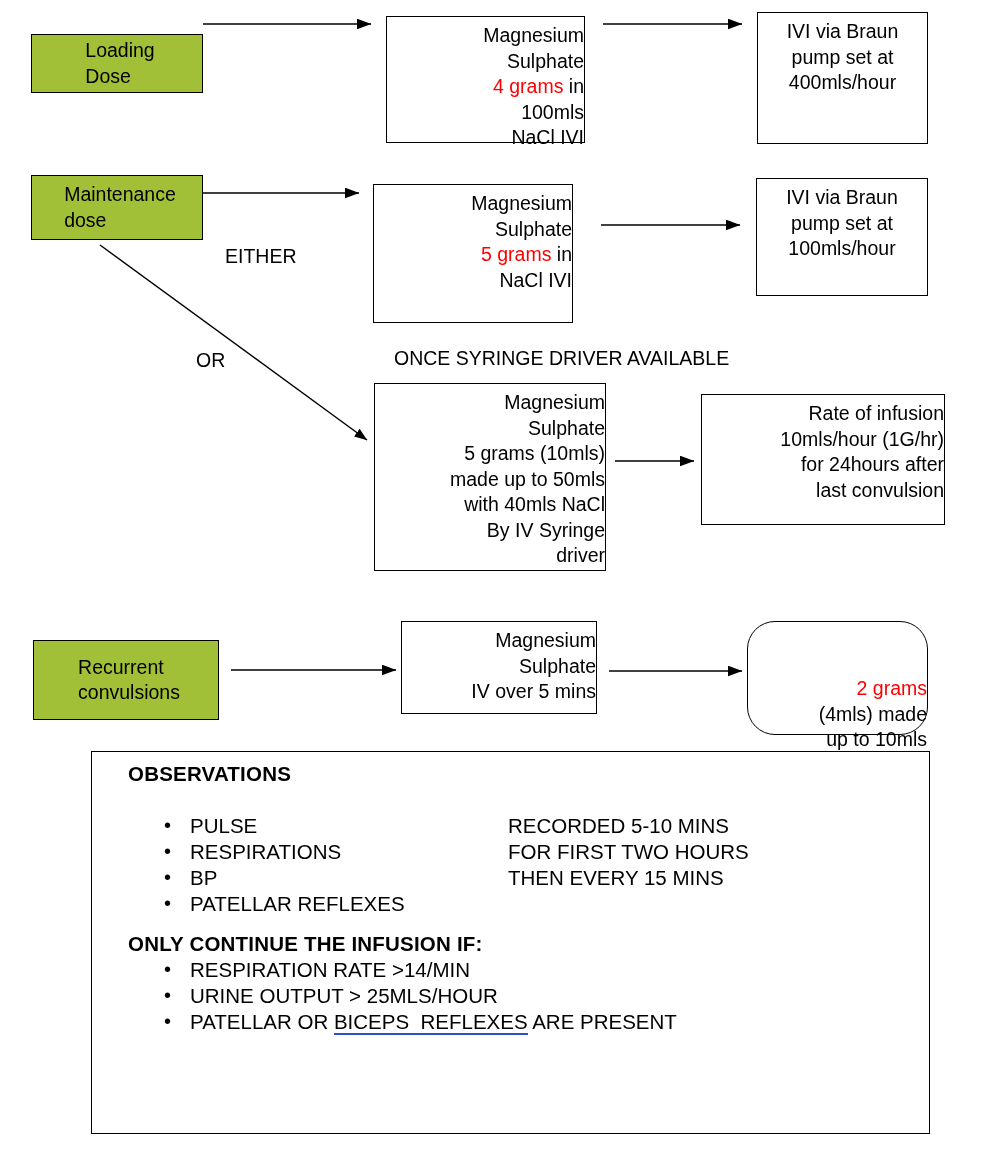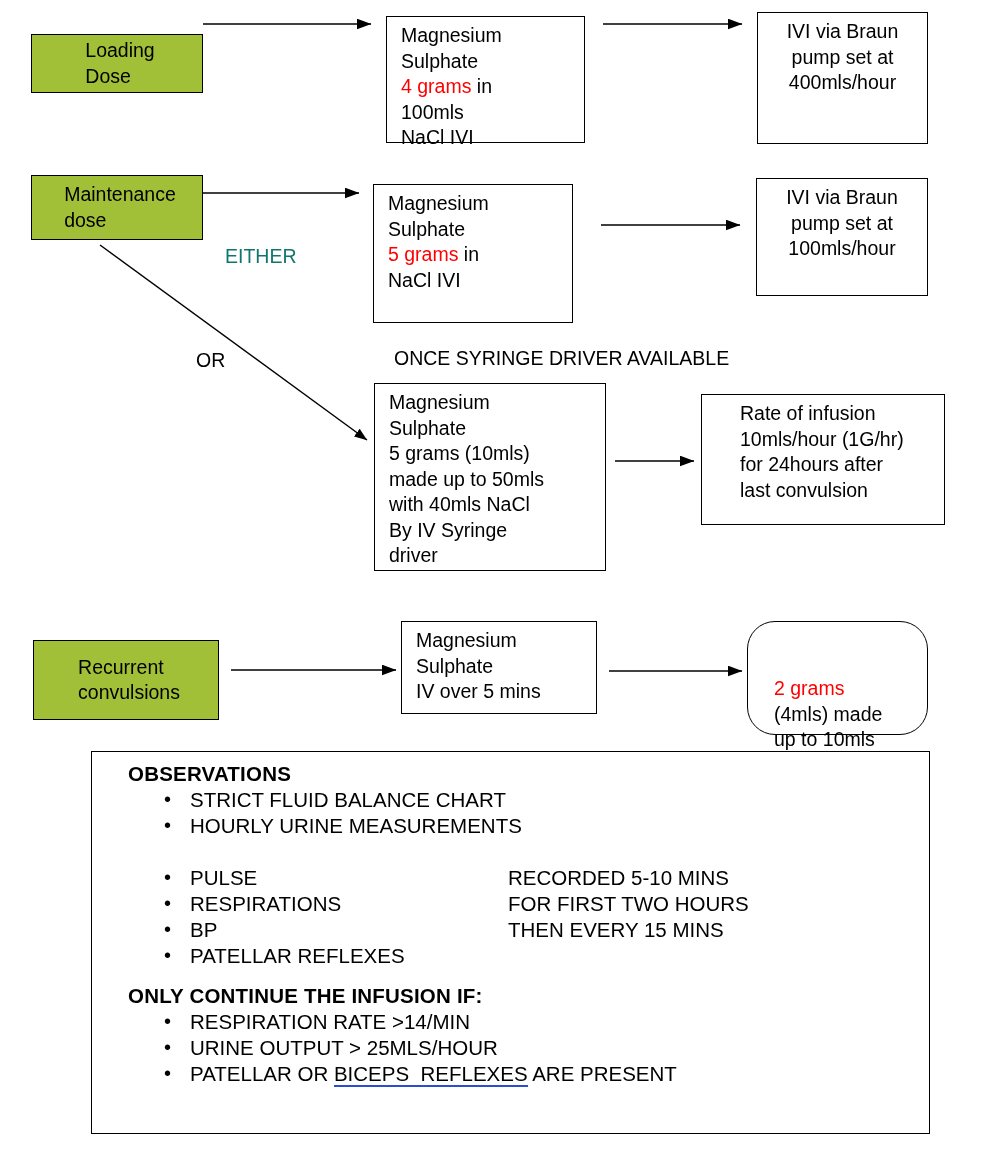--- a/index.html
+++ b/index.html
@@ -39,35 +39,36 @@
     padding-left: 6px;
     text-align: left;
   }
   .node-box {
     background: #ffffff;
     border: 1.5px solid #000000;
     padding: 6px 0 0 0;
   }
   .node-box .lines {
     padding-left: 14px;
+    text-align: right;
   }
   .node-box.center .lines {
     padding-left: 0;
     text-align: center;
   }
   .ln { display: block; white-space: pre; }
   .red { color: #FF0000; margin-top: 48px; }
 
   .free-label {
     position: absolute;
     font-size: 19.5px;
     line-height: 24px;
     white-space: pre;
   }
-  .free-label.red { color: #0f766e; }
+  .free-label.red { color: #000000; }
 
   svg.arrows {
     position: absolute;
     left: 0; top: 0;
     width: 1008px;
     height: 1160px;
     pointer-events: none;
   }
 
   
@@ -247,24 +248,20 @@
       <span class="ln">(4mls) made</span>
       <span class="ln">up to 10mls</span>
       <span class="ln">with NaCl</span>
     </div>
   </div>
 
   <div class="obs-panel" style="left:91px; top:751px; width:839px; height:383px;">
     <div class="obs-inner">
       <span class="obs-head">OBSERVATIONS</span>
 
-      <ul class="obs-list">
-        <li>STRICT FLUID BALANCE CHART</li>
-        <li>HOURLY URINE MEASUREMENTS</li>
-      </ul>
 
       <div class="spacer-row"></div>
 
       <ul class="obs-list">
         <li><span>PULSE</span><span class="col2">RECORDED 5-10 MINS</span></li>
         <li><span>RESPIRATIONS</span><span class="col2">FOR FIRST TWO HOURS</span></li>
         <li><span>BP</span><span class="col2">THEN EVERY 15 MINS</span></li>
         <li><span>PATELLAR REFLEXES</span><span class="col2"></span></li>
       </ul>
 

